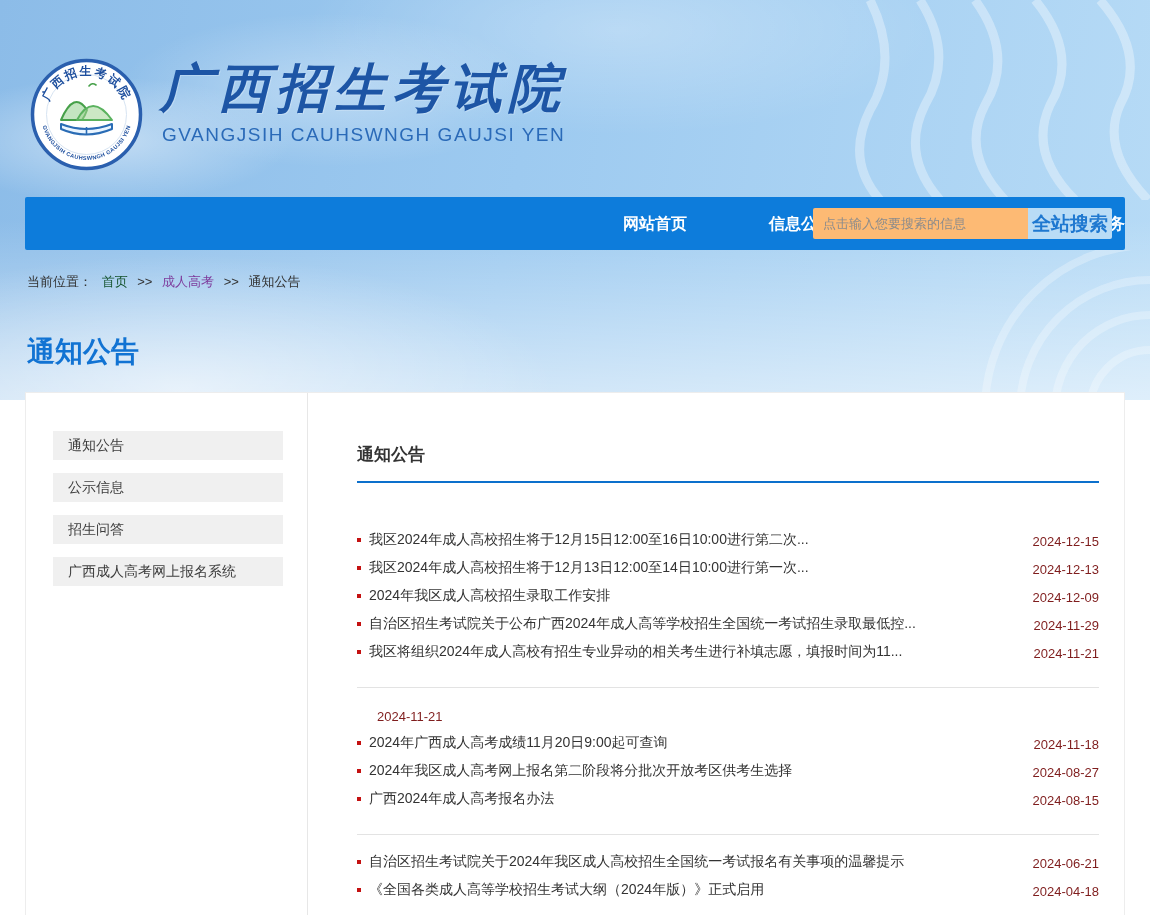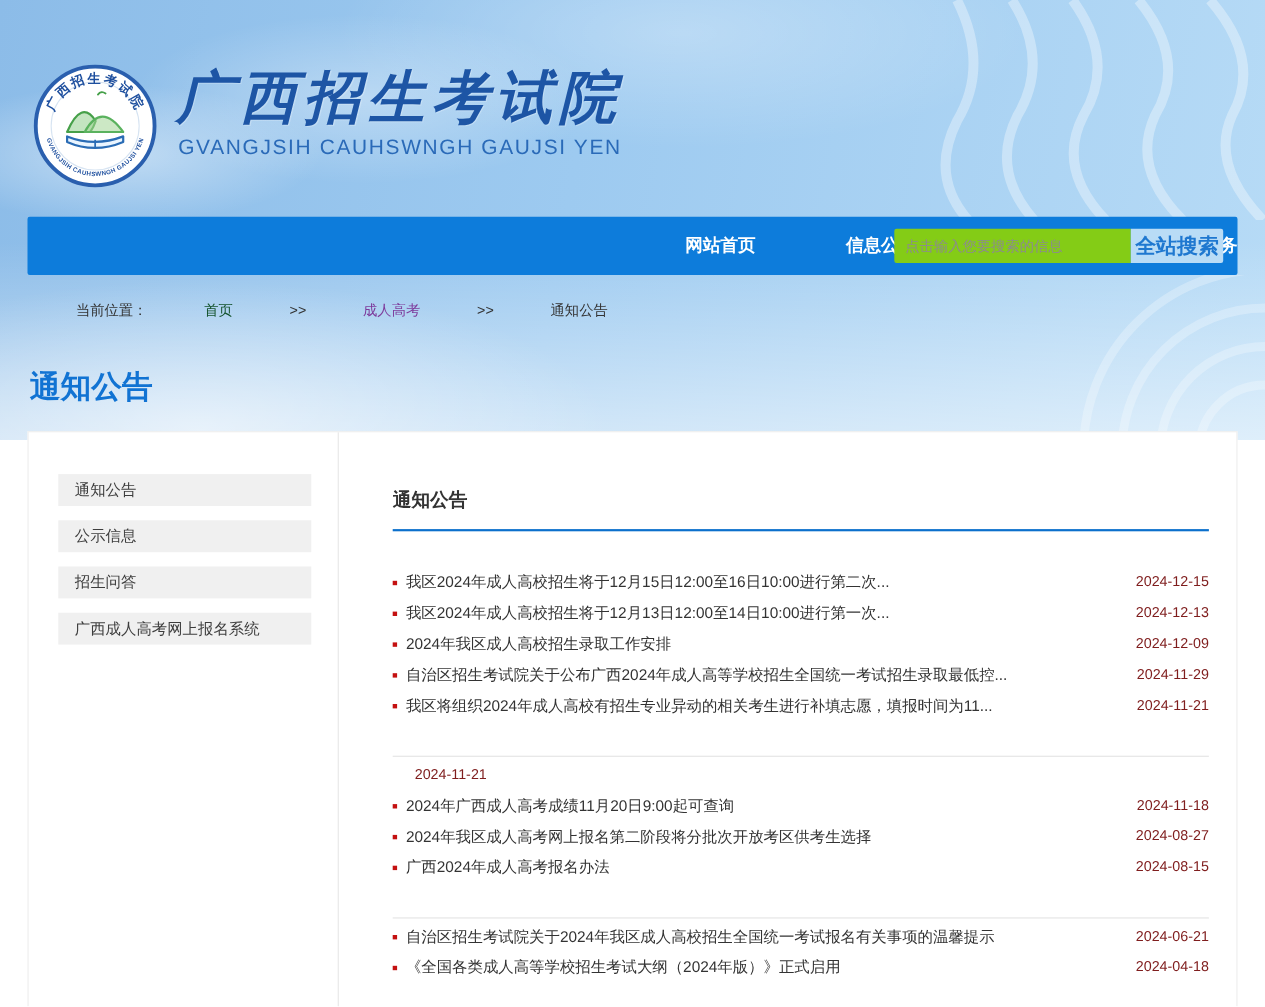--- a/index.html
+++ b/index.html
@@ -29,30 +29,30 @@
   .site-subtitle { position:absolute; left:132px; top:66px; font-size:19px; color:#2a6ab8;
     letter-spacing:1.5px; white-space:nowrap; font-weight:500; }
 
   
   .main-nav { position:absolute; left:25px; top:197px; width:1100px; height:53px;
     background:#0d7cdb; border-radius:2px; display:flex; align-items:center;justify-content:flex-end; }
   .nav-items { display:flex; gap:82px; padding-left:32px; }
   .nav-item { color:#fff; font-size:16px; font-weight:700; line-height:53px; cursor:pointer; white-space:nowrap; }
   .search-box { position:absolute; right:13px; top:11px; display:flex; height:31px; }
   .search-box input { width:215px; height:31px; border:none; outline:none; padding:0 10px;
-    font-size:13px; color:#333; border-radius:2px 0 0 2px; background:#84cc16;
+    font-size:13px; color:#333; border-radius:2px 0 0 2px; background:#fdba74;
     font-family:"Liberation Sans","DejaVu Sans",sans-serif; }
   .search-box input::placeholder { color:#8c8c8c; }
   .search-box button { width:84px; height:31px; border:none; background:#b9dcf6; color:#1f78d0;
     font-size:19px; font-weight:700; cursor:pointer; border-radius:0 2px 2px 0;
     font-family:"Liberation Sans","DejaVu Sans",sans-serif; }
 
   
   .breadcrumb { position:absolute; left:27px; top:273px; font-size:13px; color:#333; }
-  .breadcrumb span, .breadcrumb a { margin-right:6px;margin-left:42px; }
+  .breadcrumb span, .breadcrumb a { margin-right:6px; }
   .crumb-link { color:#14532d; text-decoration:none; cursor:pointer; }
   .crumb-visited { color:#7d3a9b; text-decoration:none; cursor:pointer; }
   .crumb-current { color:#333; }
 
   
   .page-title { position:absolute; left:27px; top:333px; font-size:28px; font-weight:700; color:#1173d3; }
 
   
   .panel { position:absolute; left:25px; top:392px; width:1100px; height:580px;
     background:#fff; border:1px solid #ededed; }
@@ -60,21 +60,21 @@
   .side-item { height:29px; line-height:29px; background:#f0f0f0; padding-left:15px;
     font-size:14px; color:#3d3d3d; margin-bottom:13px; cursor:pointer; }
   .v-divider { position:absolute; left:281px; top:0; bottom:0; width:1px; background:#e7e7e7; }
 
   .main-col { position:absolute; left:306px; top:0; right:0; padding:0 25px; }
   .section-head { padding-top:50px; padding-bottom:15px; border-bottom:2px solid #0c70cc; }
   .section-head h2 { font-size:17px; font-weight:700; color:#333; }
   .groups { margin-top:38px; }
   .group { padding-bottom:26px; border-bottom:1px solid #e3e3e3; margin-bottom:8px; }
   .group:last-child { border-bottom:none; }
-  .row { display:flex; align-items:flex-start; justify-content:space-between; height:28px; }
+  .row { display:flex; align-items:flex-end; justify-content:space-between; height:28px; }
   .row-left { display:flex; align-items:center; min-width:0; }
   .bullet { display:inline-block; width:4px; height:4px; background:#c41111; margin-right:8px; flex:none; }
   .row-title { font-size:14px; color:#333; white-space:nowrap; overflow:hidden; cursor:pointer; }
   .row-date { font-size:13px; color:#7f1d1d; flex:none; margin-left:20px; }
 </style>
 </head>
 <body>
 
 <div class="stage">
 

